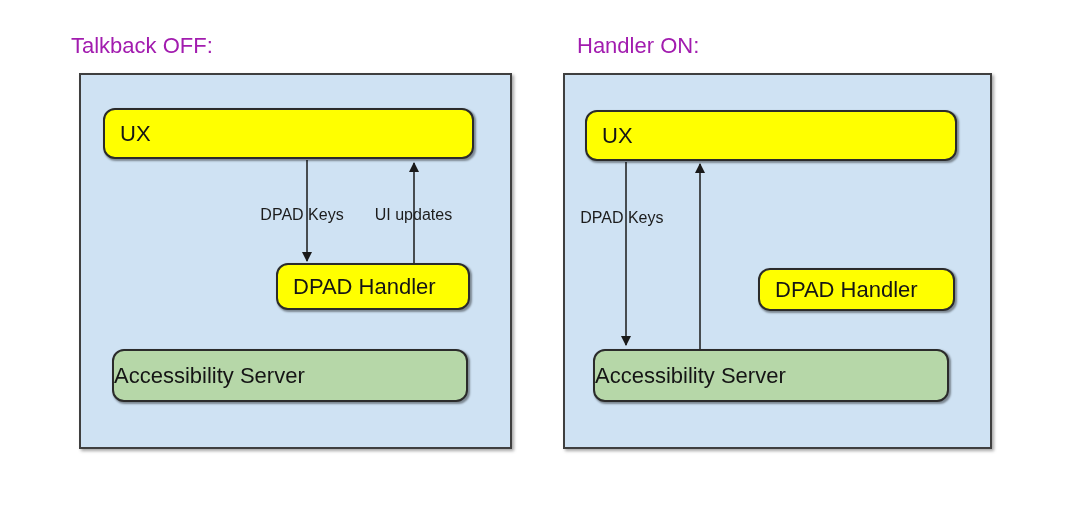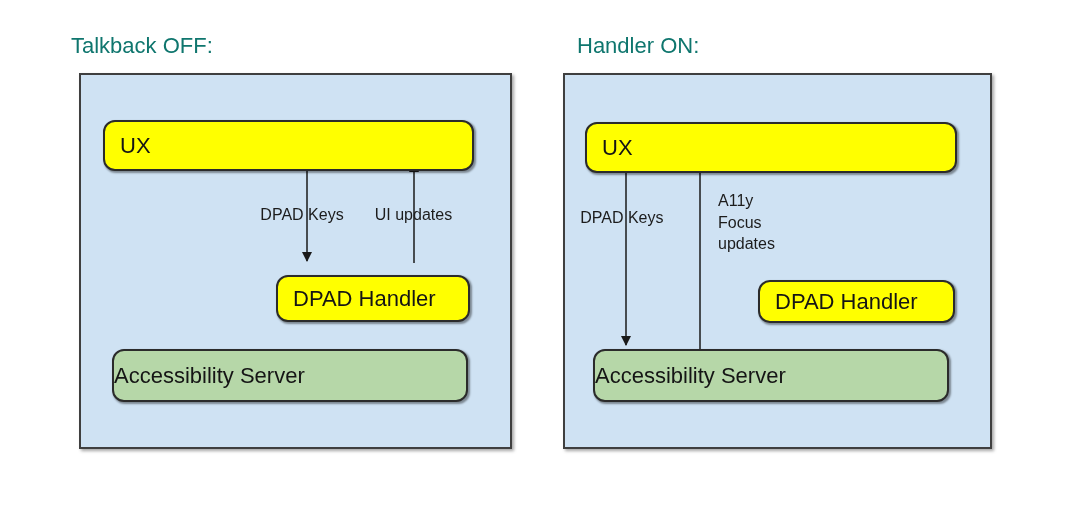--- a/index.html
+++ b/index.html
@@ -14,21 +14,21 @@
     background: #ffffff;
     font-family: "Liberation Sans", sans-serif;
     color: #1c1c1c;
     overflow: hidden;
   }
   .fig-title {
     position: absolute;
     margin: 0;
     font-size: 22px;
     font-weight: 400;
-    color: #0f766e;
+    color: #a21caf;
     white-space: nowrap;
   }
   .panel {
     position: absolute;
     background: #cfe2f3;
     border: 2px solid #3f3f3f;
     box-shadow: 2px 2px 3px rgba(0,0,0,0.35);
     box-sizing: border-box;
   }
   .box {
@@ -37,21 +37,21 @@
     border: 2px solid #2b2b2b;
     border-radius: 12px;
     display: flex;
     align-items: center;
     font-size: 22px;
     color: #151515;
     box-shadow: 1.5px 1.5px 2px rgba(0,0,0,0.4);
     padding-left: 15px;
     white-space: nowrap;
   }
-  .box.yellow { background: #ffff00; margin-top: 12px; }
+  .box.yellow { background: #ffff00; }
   .box.green  { background: #b6d7a8; padding-left: 0; }
   .arrow-layer {
     position: absolute;
     left: 0; top: 0;
     width: 100%; height: 100%;
     pointer-events: none;
   }
   .arrow-label {
     position: absolute;
     font-size: 16px;
@@ -120,18 +120,15 @@
     <div class="box yellow" style="left:193px; top:193px; width:197px; height:43px;">
       <span>DPAD Handler</span>
     </div>
 
     <div class="box green" style="left:28px; top:274px; width:356px; height:53px;">
       <span>Accessibility Server</span>
     </div>
 
     <span class="arrow-label" style="left:61px; top:134px; transform:translateX(-55%);">DPAD Keys</span>
 
-    <span class="arrow-label multiline" style="left:153px; top:115px;">A11y
-Focus
-updates</span>
   </div>
 
 </div>
 
 </body></html>

